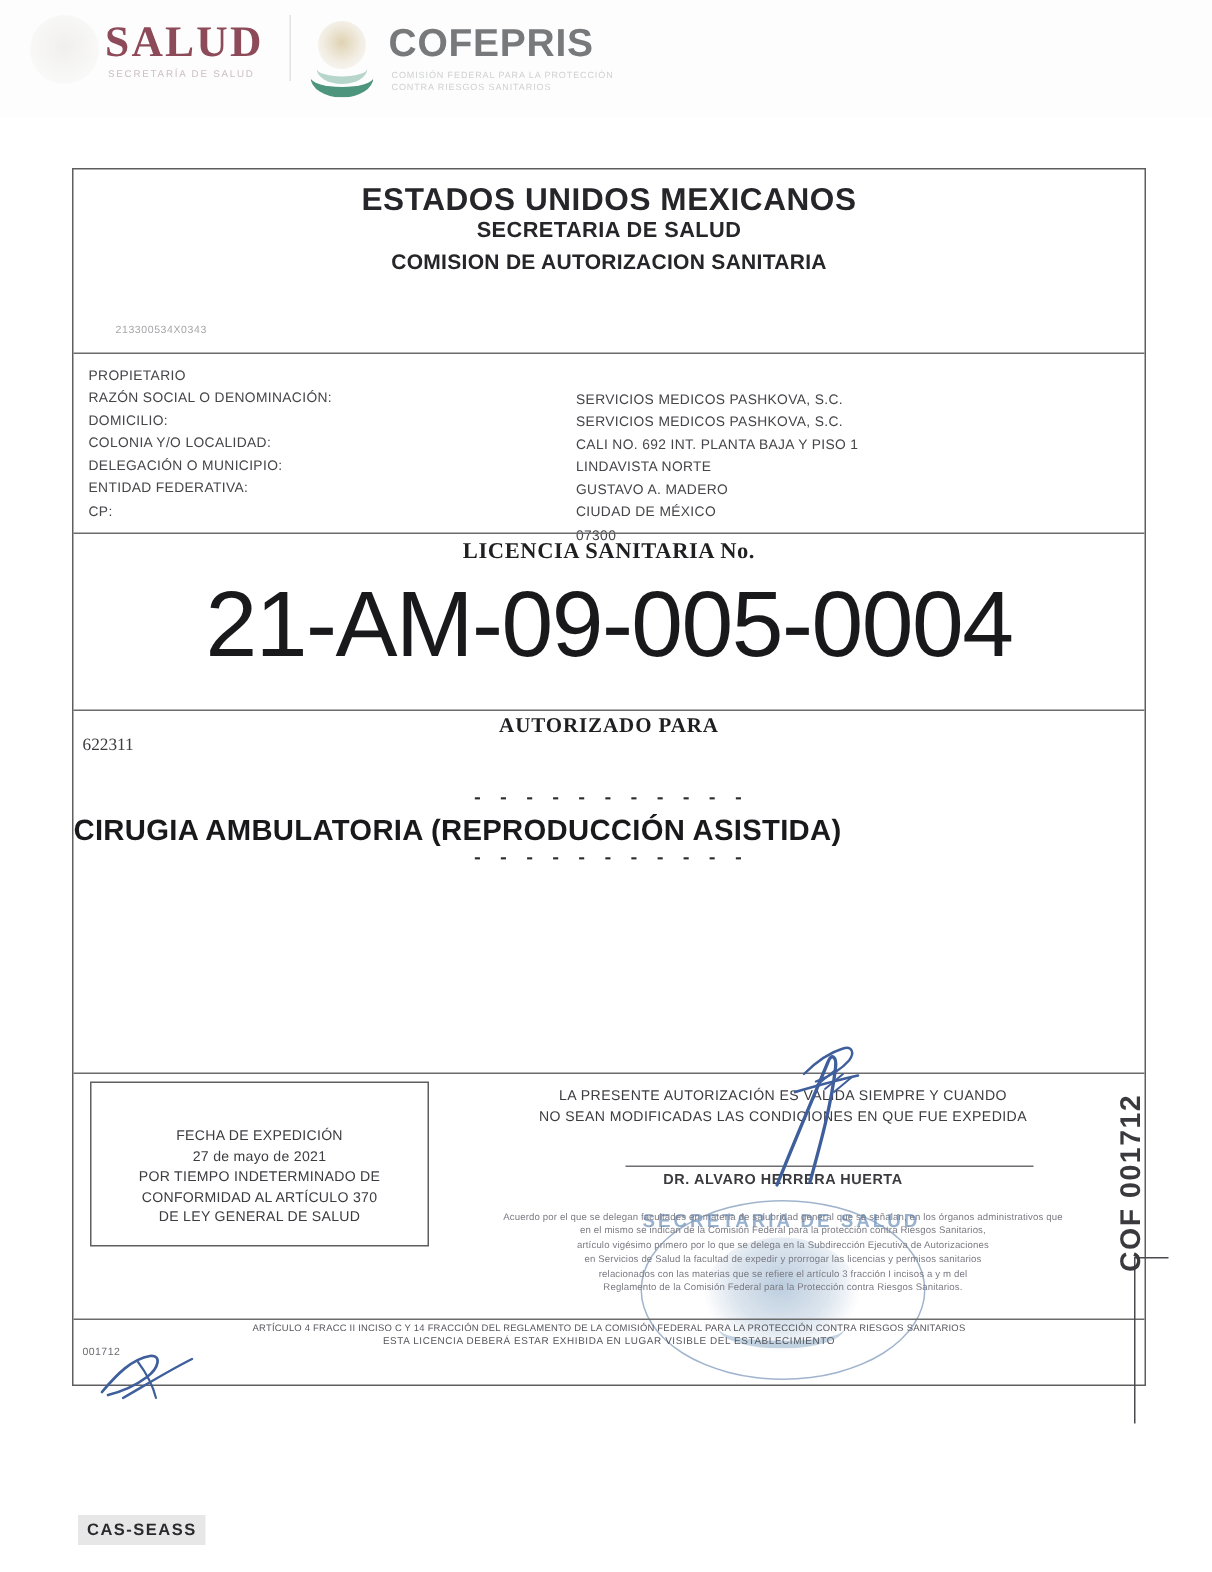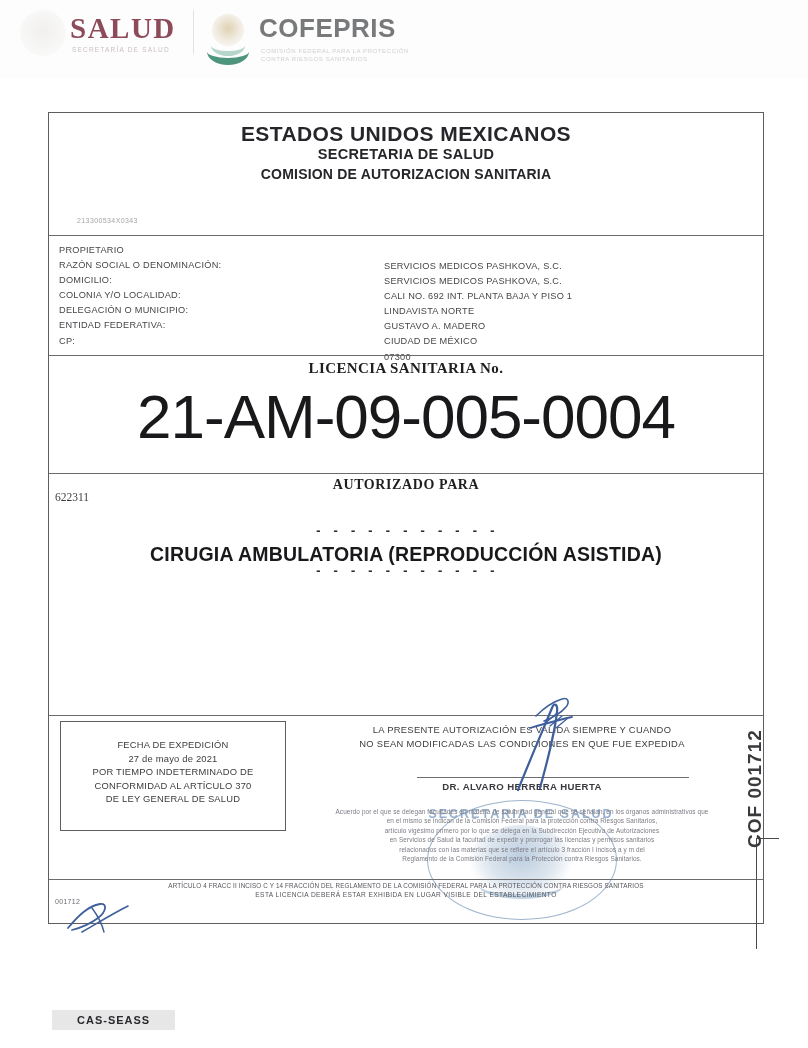--- a/index.html
+++ b/index.html
@@ -215,35 +215,34 @@
     letter-spacing: 1.5px;
     color: #2c2c30;
     font-family: "Liberation Mono", monospace;
   }
   .dash-top { top: 412px; }
   .dash-bot { top: 452px; }
   .auth-text {
     position: absolute;
     left: 0; top: 430px;
     width: 714px;
-    text-align: center;
     font-size: 19.5px;
     font-weight: bold;
     letter-spacing: .2px;
     color: #19191c;
   }
 
   
   .date-box {
     position: absolute;
     left: 11px; top: 608px;
     width: 226px; height: 110px;
     border: 1px solid #5e5e5e;
     text-align: center;
-    padding-top: 16px;
+    padding-top: 28px;
     box-sizing: border-box;
   }
   .date-box div {
     font-size: 9.4px;
     line-height: 13.5px;
     color: #3c3c40;
     letter-spacing: .2px;
   }
 
   .validity {
@@ -399,21 +398,21 @@
     left: 756px; top: 838px;
     width: 22px; height: 110px;
     border-left: 1.5px solid #4a4a4e;
     border-top: 1.5px solid #4a4a4e;
   }
 
   
   .cas-tag {
     position: absolute;
     left: 52px; top: 1010px;
-    padding: 4px 25px;
+    padding: 4px 6px;
     background: #e7e7e7;
     font-size: 11px;
     font-weight: bold;
     letter-spacing: 1px;
     color: #2a2a2e;
   }
 </style>
 </head>
 <body>
 

